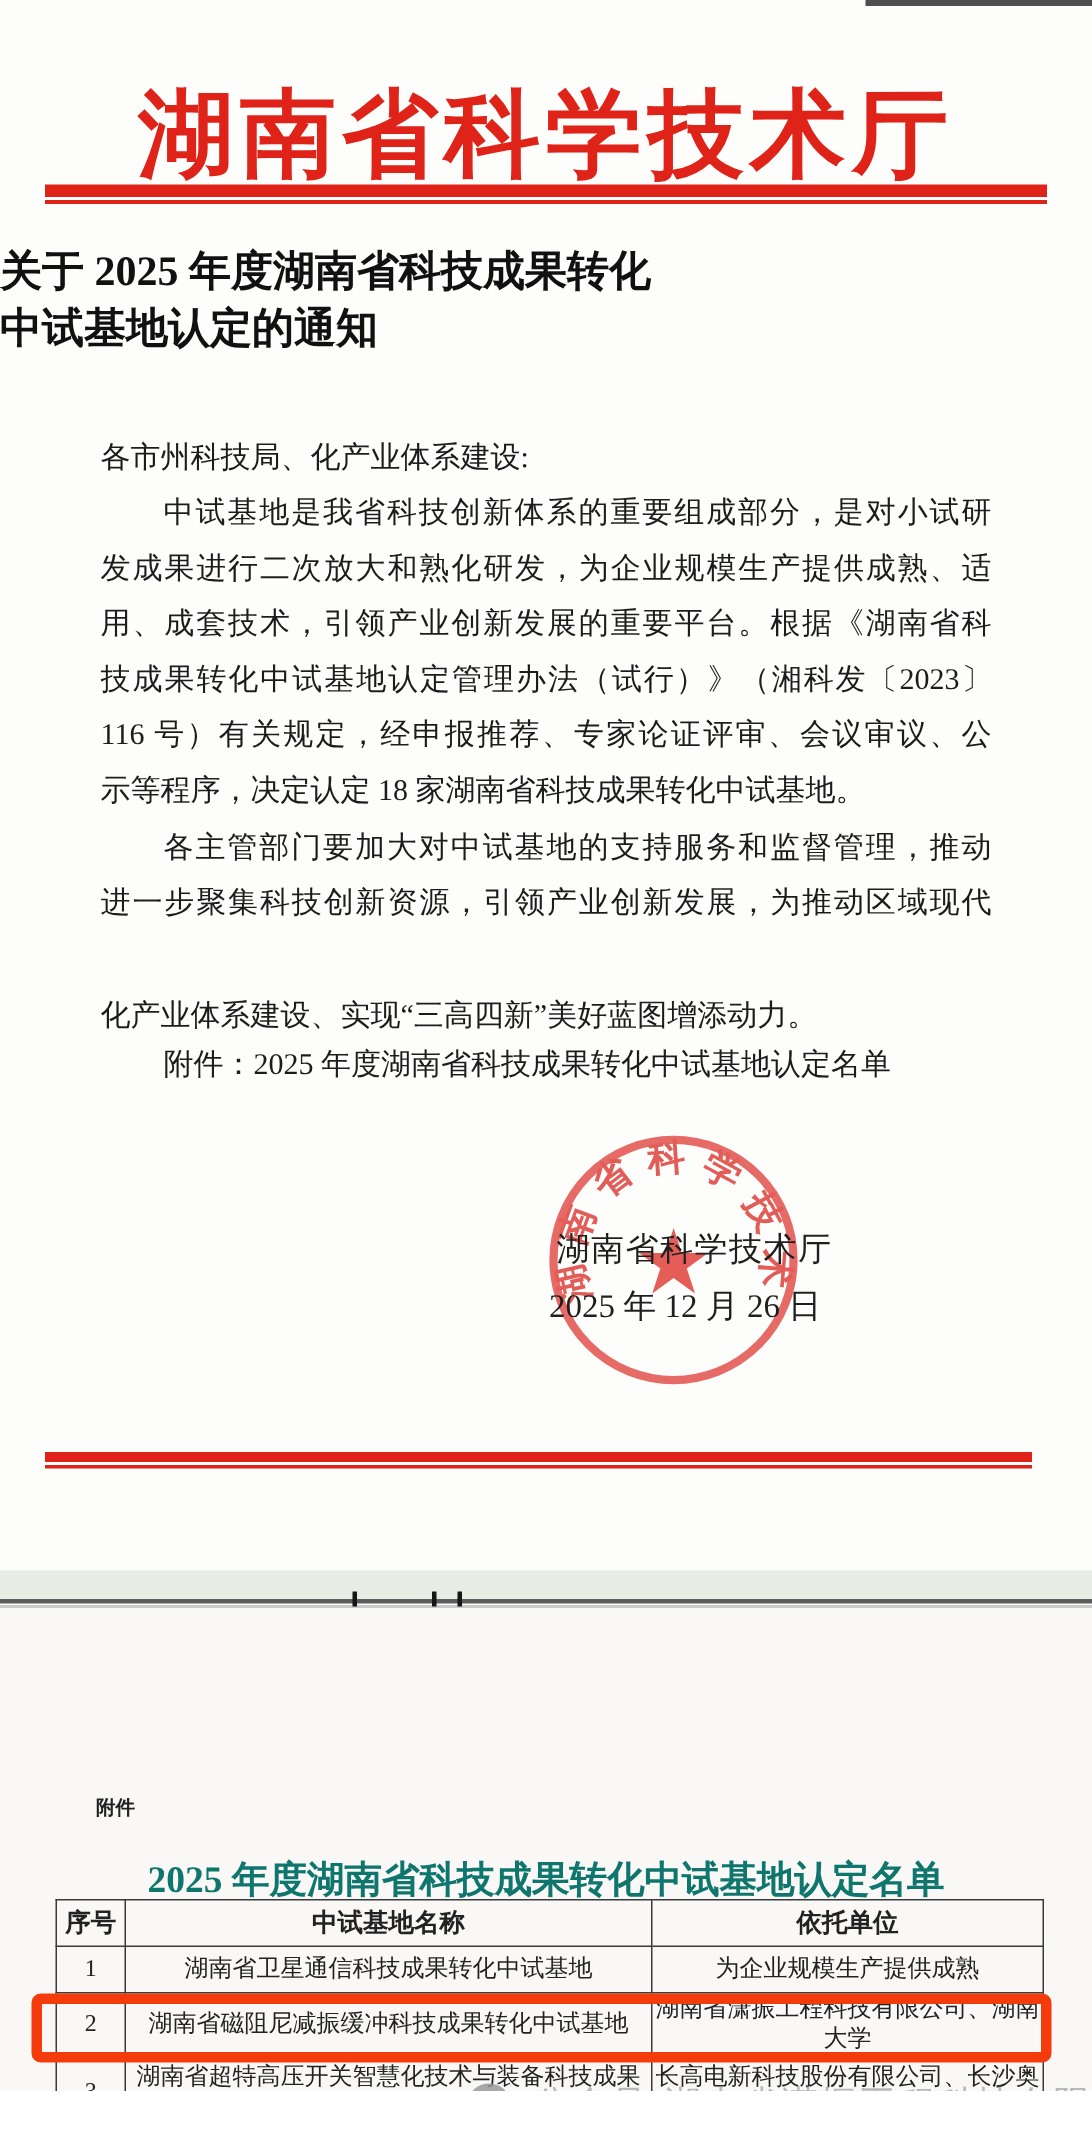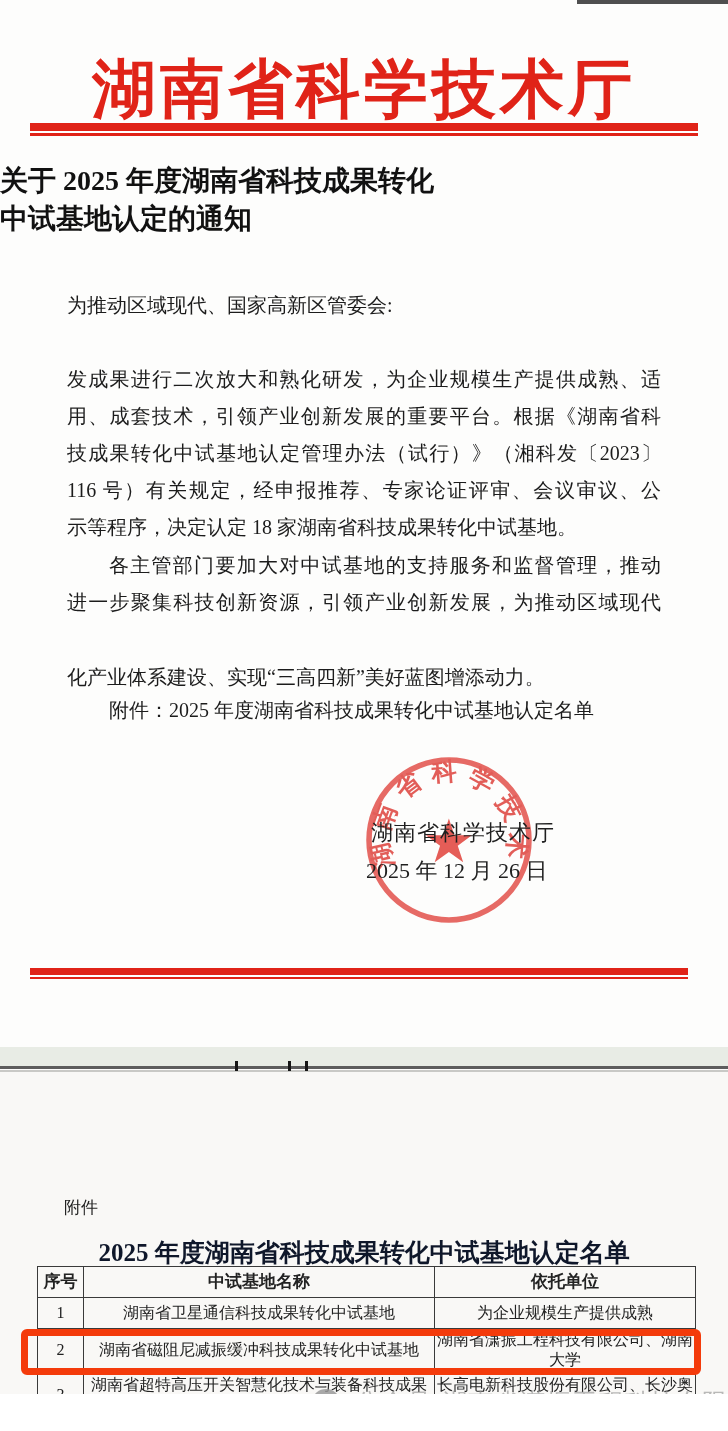--- a/index.html
+++ b/index.html
@@ -34,24 +34,24 @@
   .seal{left:354px;top:745px;width:190px;height:190px;opacity:.82;z-index:1;}
   .sig-name{left:371px;top:818px;font-size:22px;letter-spacing:1px;color:#1f1f1f;z-index:3;white-space:nowrap;}
   .sig-date{left:366px;top:856px;font-size:22px;color:#1f1f1f;z-index:3;white-space:nowrap;}
   
   .band{left:0;top:1047px;width:728px;height:19px;background:#e8ece5;}
   .divider-line{left:0;top:1066px;width:728px;height:3px;background:#343434;opacity:.8;}
   .divider-shadow{left:0;top:1070px;width:728px;height:2px;background:#c9c9c6;}
   .tick{width:3px;height:10px;top:1061px;background:#161616;}
   .page2-bg{left:0;top:1072px;width:728px;height:359px;background:#f9f8f6;}
   
-  .attach-label{left:64px;top:1196px;font-size:17px;font-weight:400;color:#222;
+  .attach-label{left:64px;top:1196px;font-size:13px;font-weight:700;color:#222;
     font-family:"Liberation Sans","DejaVu Sans",sans-serif;}
   .table-title{left:0;top:1236px;width:728px;text-align:center;
-    font-size:25px;font-weight:bold;color:#0f172a;white-space:nowrap;}
+    font-size:25px;font-weight:bold;color:#0f766e;white-space:nowrap;}
   table.list{
     position:absolute;left:37px;top:1266px;width:658px;
     border-collapse:collapse;table-layout:fixed;
     font-size:16px;color:#222;
   }
   table.list td,table.list th{
     border:1.6px solid #3a3a3a;text-align:center;vertical-align:middle;
     padding:0 2px;overflow:hidden;font-weight:normal;line-height:1.25;
   }
   table.list th{
@@ -79,22 +79,23 @@
 <div id="doc">
 
   <div class="abs edge-sliver"></div>
 
   <div class="abs masthead">湖南省科学技术厅</div>
   <div class="abs rule rule-top"></div>
 
   <div class="abs doc-title t1">关于 2025 年度湖南省科技成果转化</div>
   <div class="abs doc-title t2">中试基地认定的通知</div>
 
-  <div class="abs line salutation">为推动区域现代、国家高新区管委会:</div>
+  <div class="abs line salutation">各市州科技局、化产业体系建设:</div>
 
+  <div class="abs line jl ind p1a">中试基地是我省科技创新体系的重要组成部分，是对小试研</div>
   <div class="abs line jl p1b">发成果进行二次放大和熟化研发，为企业规模生产提供成熟、适</div>
   <div class="abs line jl p1c">用、成套技术，引领产业创新发展的重要平台。根据《湖南省科</div>
   <div class="abs line jl p1d">技成果转化中试基地认定管理办法（试行）》（湘科发〔2023〕</div>
   <div class="abs line jl p1e">116 号）有关规定，经申报推荐、专家论证评审、会议审议、公</div>
   <div class="abs line p1f">示等程序，决定认定 18 家湖南省科技成果转化中试基地。</div>
 
   <div class="abs line jl ind p2a">各主管部门要加大对中试基地的支持服务和监督管理，推动</div>
   <div class="abs line jl p2b">进一步聚集科技创新资源，引领产业创新发展，为推动区域现代</div>
   <div class="abs line p2c">化产业体系建设、实现“三高四新”美好蓝图增添动力。</div>
 

